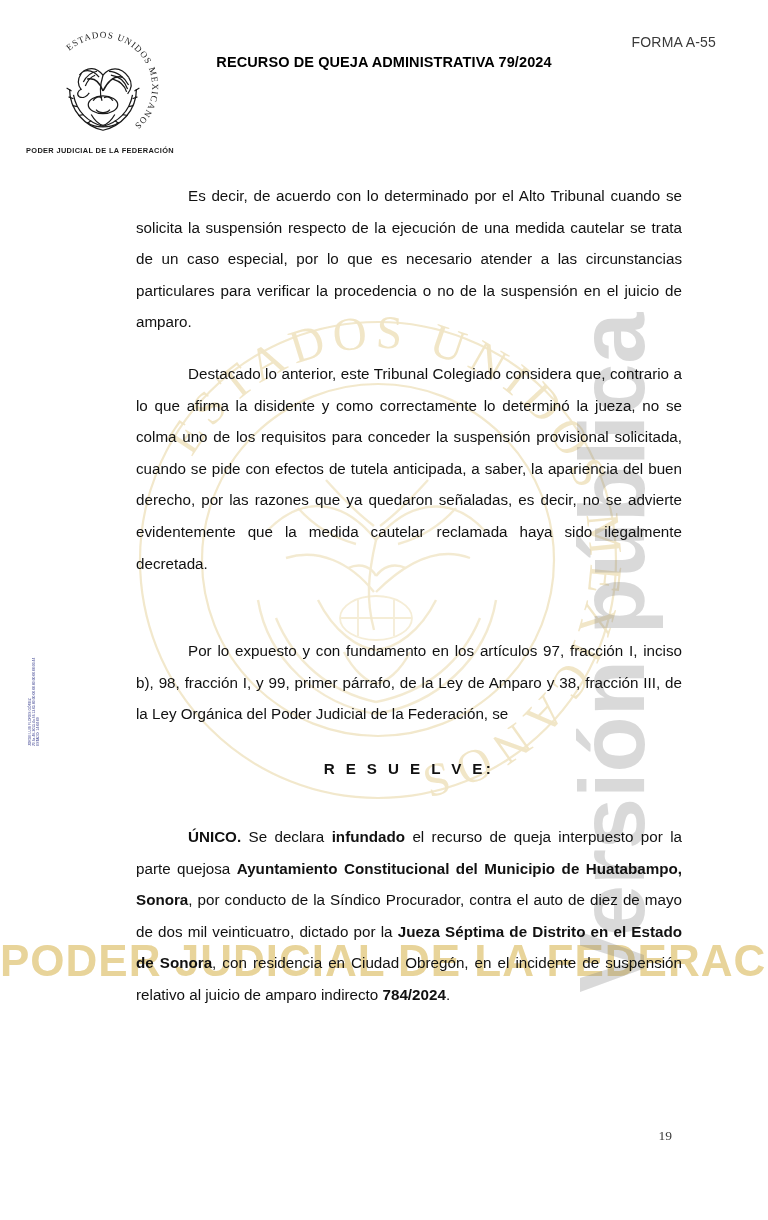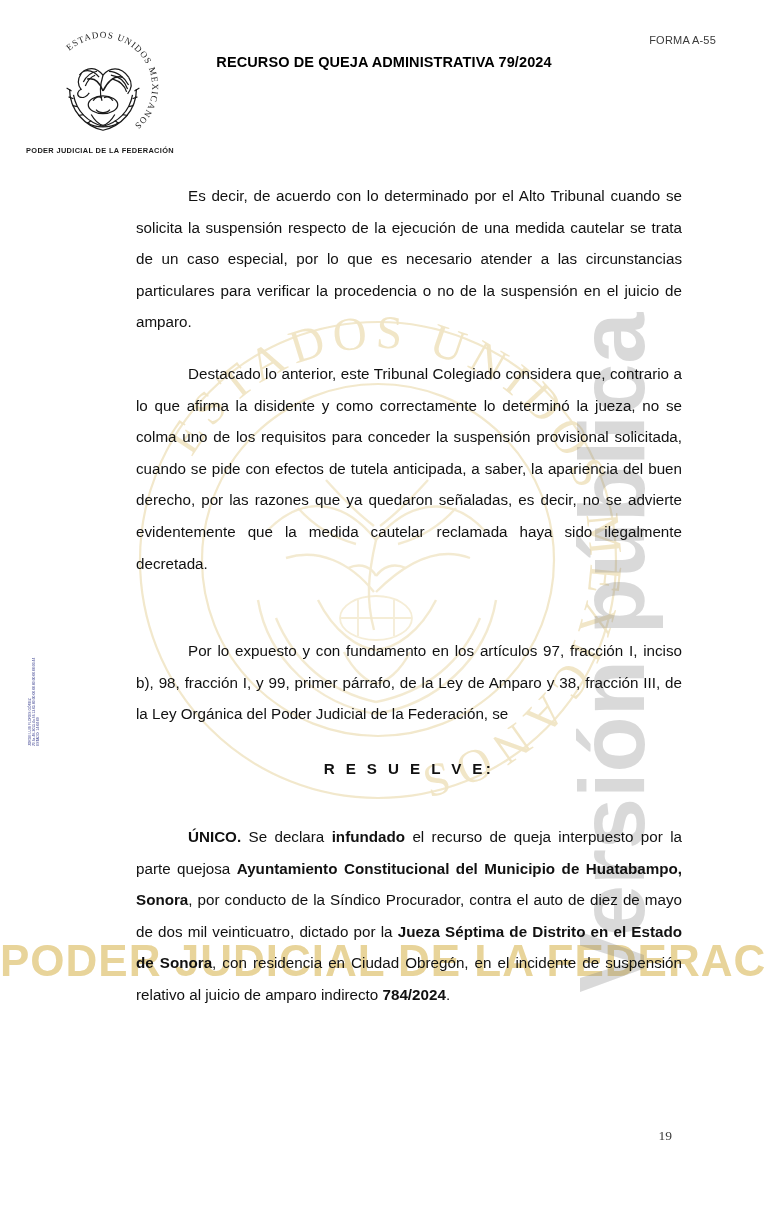--- a/index.html
+++ b/index.html
@@ -83,21 +83,21 @@
     font-size: 7.4px;
     font-weight: bold;
     letter-spacing: 0.35px;
     color: #1a1a1a;
     white-space: nowrap;
   }
   .forma {
     position: absolute;
     right: 52px;
     top: 34px;
-    font-size: 11px;
+    font-size: 14px;
     color: #3a3a3a;
     letter-spacing: 0.2px;
     white-space: nowrap;
   }
   .doc-title {
     position: absolute;
     left: 0;
     top: 54px;
     width: 768px;
     text-align: center;

